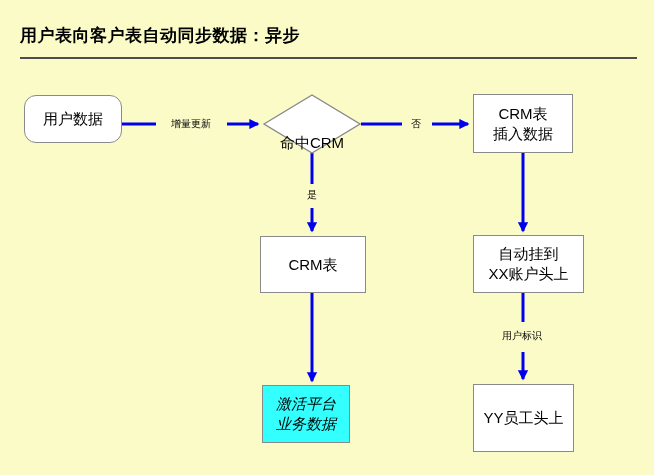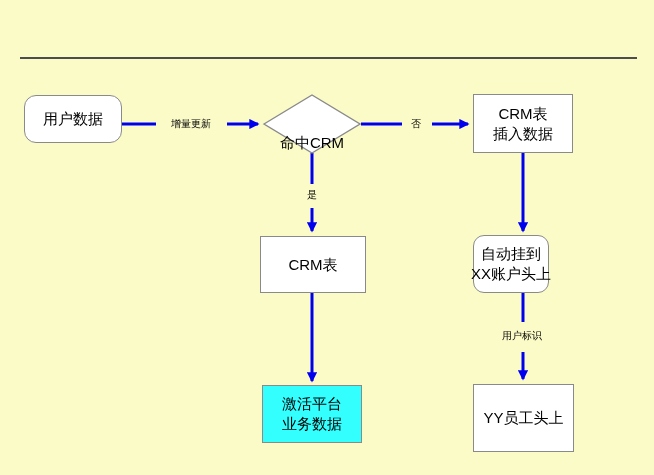--- a/index.html
+++ b/index.html
@@ -39,20 +39,21 @@
   .edge-label{
     position:absolute;transform:translate(-50%,-50%);
     font-size:10px;line-height:18px;white-space:nowrap;text-align:center;
   }
 </style>
 </head>
 <body>
 
 <div class="canvas">
 
+  <div class="title">用户表向客户表自动同步数据：异步</div>
   <div class="rule"></div>
 
   <svg class="edges">
     <defs>
       <marker id="arw" viewBox="0 0 10 10" refX="8.5" refY="5" markerWidth="4" markerHeight="3.4" orient="auto-start-reverse">
         <path d="M0,0 L10,5 L0,10 z" fill="var(--arrow, #0000EE)"></path>
       </marker>
     </defs>
 
     <line x1="122" y1="124" x2="156" y2="124"></line>
@@ -84,26 +85,26 @@
 
   <div class="node" style="left:473px;top:94px;width:100px;height:59px;">
     <div>CRM表</div>
     <div>插入数据</div>
   </div>
 
   <div class="node" style="left:260px;top:236px;width:106px;height:57px;">
     <div>CRM表</div>
   </div>
 
-  <div class="node highlight" style="left:262px;top:385px;width:100px;height:58px;">
+  <div class="node highlight" style="left:262px;top:385px;width:88px;height:58px;font-style:italic;">
     <div>激活平台</div>
     <div>业务数据</div>
   </div>
 
-  <div class="node" style="left:473px;top:235px;width:76px;height:58px;border-radius:11px;">
+  <div class="node" style="left:473px;top:235px;width:111px;height:58px;">
     <div>自动挂到</div>
     <div>XX账户头上</div>
   </div>
 
   <div class="node" style="left:473px;top:384px;width:101px;height:68px;">
     <div>YY员工头上</div>
   </div>
 
   <div class="edge-label" style="left:191px;top:124px;">增量更新</div>
   <div class="edge-label" style="left:416px;top:124px;">否</div>

